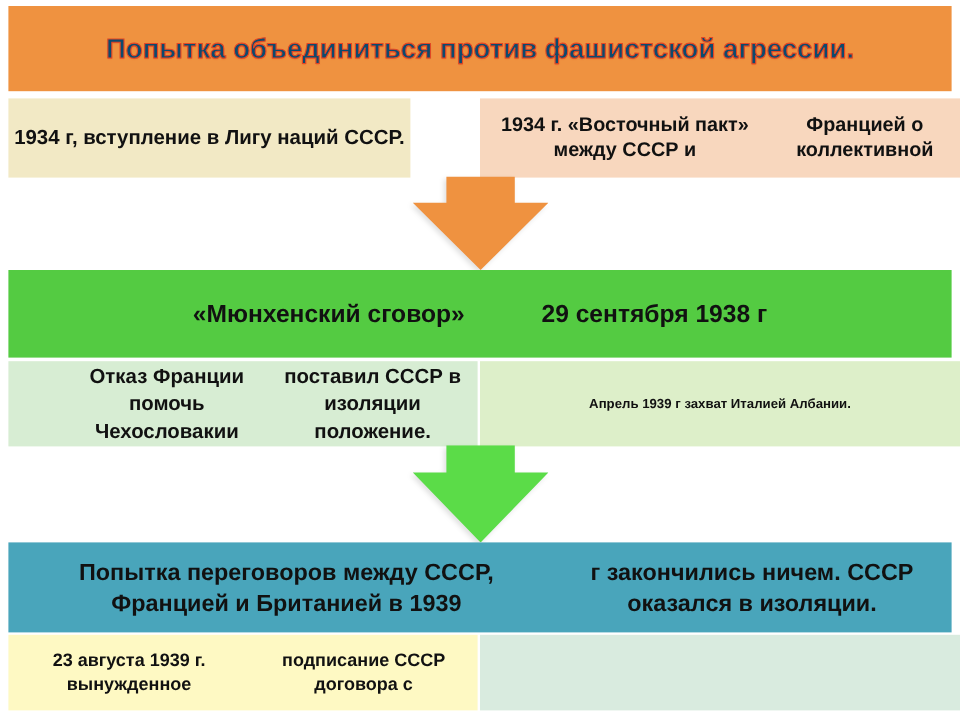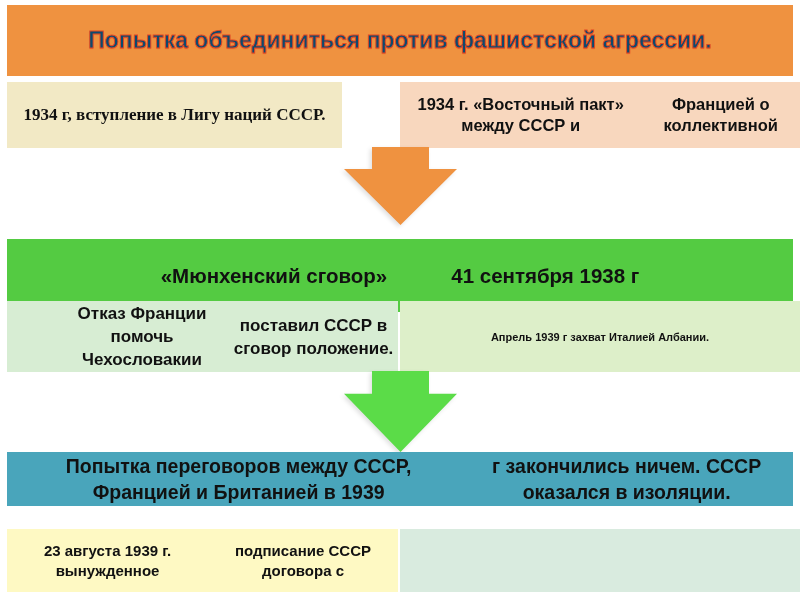--- a/index.html
+++ b/index.html
@@ -12,29 +12,29 @@
     position:absolute;display:flex;align-items:center;justify-content:center;
     text-align:center;box-sizing:border-box;
   }
   .col{flex-direction:row;}
   .header-band{
     left:7px;top:5px;width:786px;height:71px;background:#ef9240;
     font-size:23px;color:#0c4a6e;
     -webkit-text-stroke:0.9px #e34724;
     text-shadow:0 1px 1px rgba(210,60,30,0.45);
   }
-  .cell-r1-left{left:7px;top:82px;width:335px;height:66px;background:#f2e9c5;font-size:17px;font-family:Liberation Serif, serif;}
+  .cell-r1-left{left:7px;top:82px;width:335px;height:66px;background:#f2e9c5;font-size:17px;}
   .cell-r1-right{left:400px;top:82px;width:400px;height:66px;background:#f8d7be;font-size:16.5px;line-height:21px;}
   .arrow{position:absolute;filter:drop-shadow(-2px 2px 2px rgba(0,0,0,0.12));}
   .arrow-1{left:344px;top:147px;}
   .arrow-2{left:344px;top:371px;}
-  .munich-band{left:7px;top:239px;width:786px;height:73px;background:#54cb42;font-size:20.5px;gap:64px;}
+  .munich-band{left:7px;top:225px;width:786px;height:73px;background:#54cb42;font-size:20.5px;gap:64px;}
   .cell-r2-left{left:7px;top:301px;width:391px;height:71px;background:#d7edd3;font-size:17px;line-height:23px;padding-left:48px;}
   .cell-r2-right{left:400px;top:301px;width:400px;height:71px;background:#ddefc9;font-size:11px;}
-  .isolation-band{left:7px;top:452px;width:786px;height:54px;background:#49a5bb;font-size:19.5px;line-height:26px;padding-left:10px;}
+  .isolation-band{left:7px;top:452px;width:786px;height:75px;background:#49a5bb;font-size:19.5px;line-height:26px;padding-left:10px;}
   .cell-r3-left{left:7px;top:529px;width:391px;height:63px;background:#fef9c3;font-size:15px;line-height:20px;}
   .cell-r3-right{left:400px;top:529px;width:400px;height:63px;background:#d9ebdf;}
 </style>
 </head>
 <body>
 
 <div class="slide">
 
   <div class="band header-band">
     <span>Попытка объединиться против фашистской агрессии.</span>
@@ -48,26 +48,26 @@
     <div>1934 г. «Восточный пакт» между СССР и</div>
     <div>Францией о коллективной</div>
   </div>
 
   <svg class="arrow arrow-1" width="113" height="78" viewBox="0 0 113 78" preserveAspectRatio="none">
     <polygon points="28,0 85,0 85,22 113,22 56.5,78 0,22 28,22" fill="#ef9240"></polygon>
   </svg>
 
   <div class="band munich-band">
     <span>«Мюнхенский сговор»</span>
-    <span>41 сентября 1938 г</span>
+    <span>29 сентября 1938 г</span>
   </div>
 
   <div class="cell cell-r2-left col">
     <div>Отказ Франции помочь Чехословакии</div>
-    <div>поставил СССР в сговор положение.</div>
+    <div>поставил СССР в изоляции положение.</div>
   </div>
 
   <div class="cell cell-r2-right">
     <span>Апрель 1939 г захват Италией Албании.</span>
   </div>
 
   <svg class="arrow arrow-2" width="113" height="81" viewBox="0 0 113 78" preserveAspectRatio="none">
     <polygon points="28,0 85,0 85,22 113,22 56.5,78 0,22 28,22" fill="#5bdc48"></polygon>
   </svg>
 

